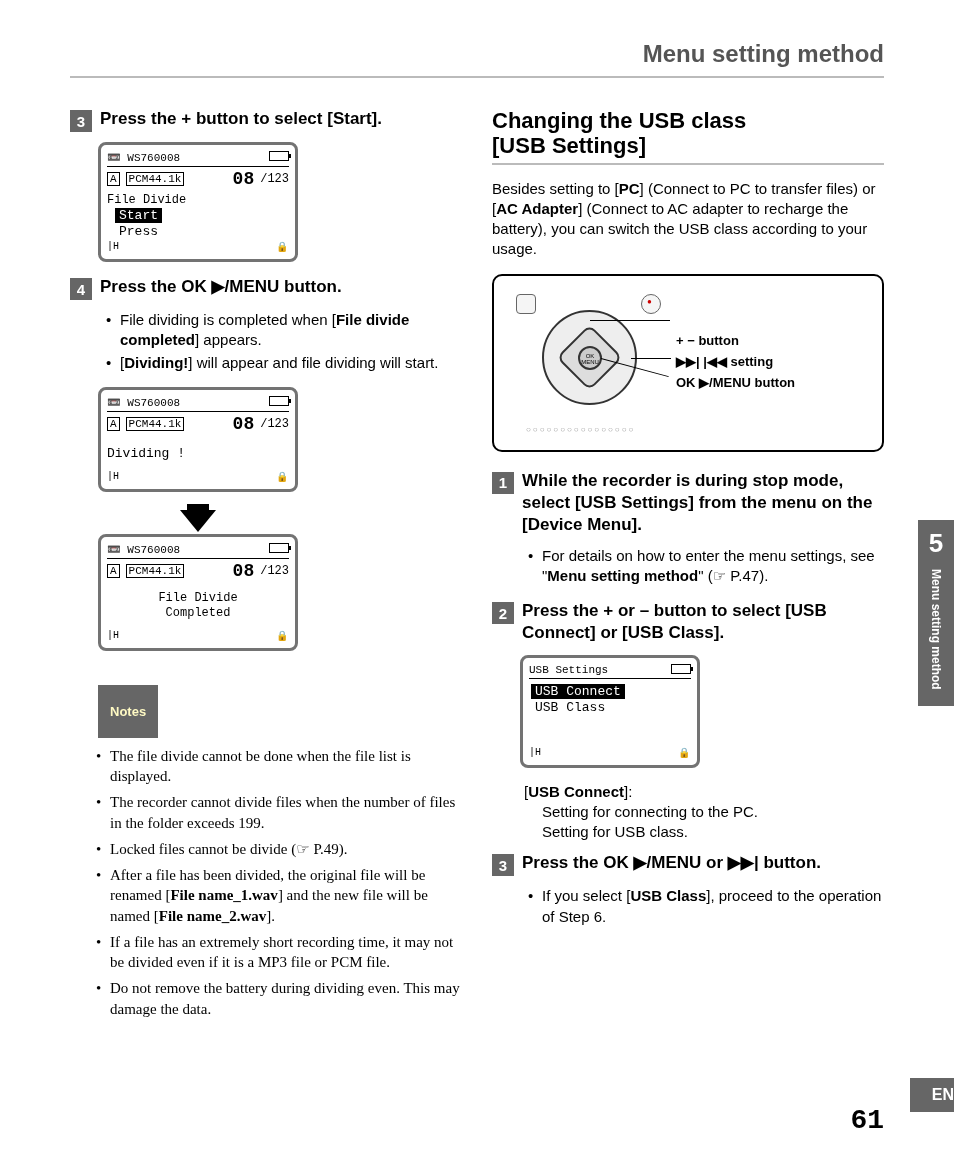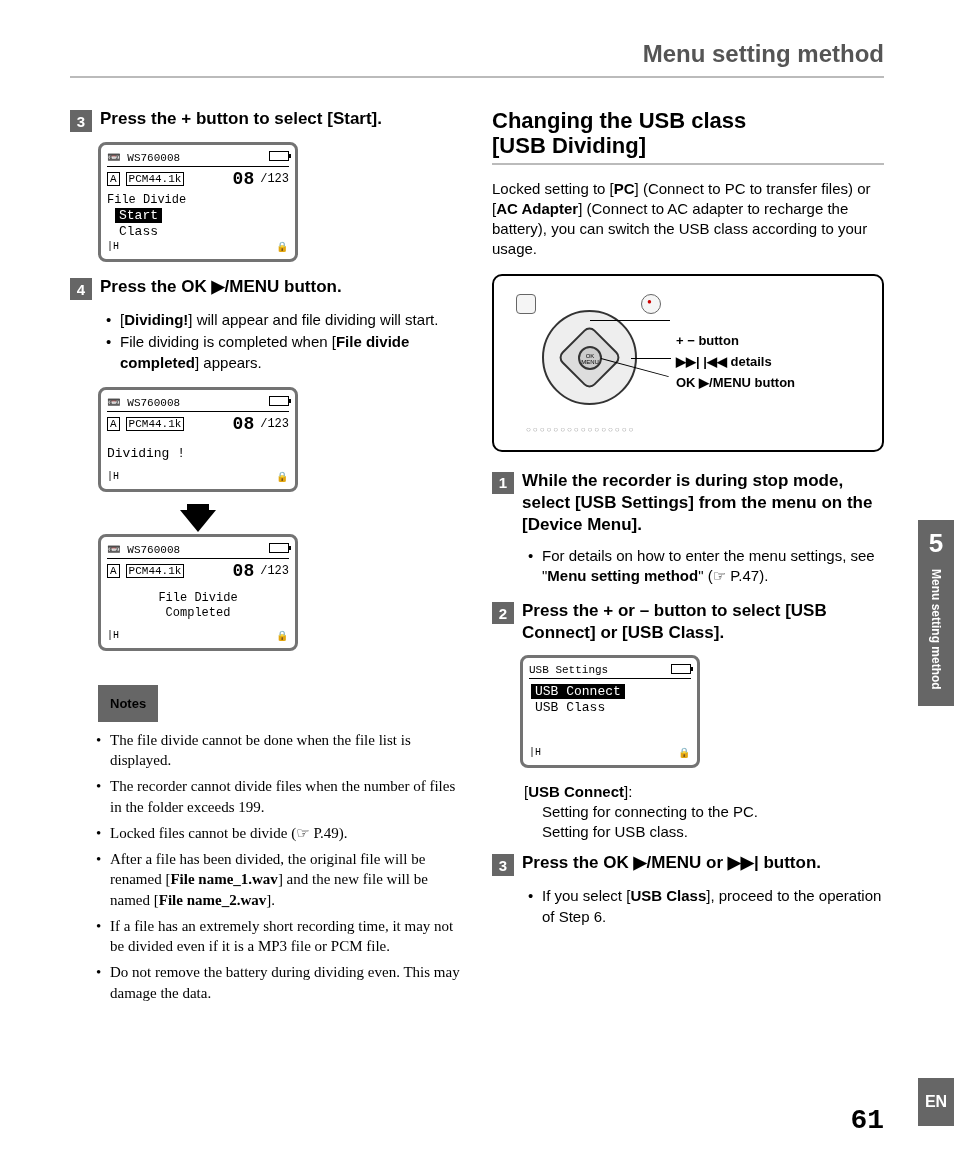--- a/index.html
+++ b/index.html
@@ -127,24 +127,24 @@
     border-right: 18px solid transparent;
     border-top: 22px solid #000;
     margin: -6px 0 -6px 110px;
   }
   .arrow-stem {
     width: 22px; height: 12px; background:#000;
     margin: -2px 0 0 117px;
   }
   .notes-label {
     background: #666;
-    color: #000000;
+    color: #fef9c3;
     font-weight: bold;
     font-size: 13px;
-    padding: 11px 12px;
+    padding: 19px 12px;
     display: inline-block;
     margin: 20px 0 8px 28px;
   }
   .notes-list {
     padding-left: 40px;
     padding-right: 0;
     font-family: Liberation Serif, serif;
   }
   .notes-list li {
     font-size: 15px;
@@ -262,27 +262,27 @@
   .side-tab .num { font-size: 26px; font-weight: bold; }
   .side-tab .txt {
     writing-mode: vertical-rl;
     font-size: 12px;
     font-weight: bold;
     margin: 10px auto 0 auto;
   }
   .lang-tab {
     position: absolute;
     right: 0; top: 1078px;
-    width: 36px;
+    width: 44px;
     background: #666;
     color: #fff;
-    text-align: center;
+    text-align: right;
     font-weight: bold;
     font-size: 16px;
-    padding: 15px 0;
+    padding: 8px 0;
   }
   .page-num {
     position: absolute;
     right: 70px;
     bottom: 22px;
     font-size: 28px;
     font-weight: bold;
     font-family: Liberation Mono, monospace;
   }
 </style>
@@ -309,36 +309,36 @@
           <span class="batt"></span>
         </div>
       <div class="scr-row2">
           <span style="border:1px solid #000;padding:0 2px;">A</span>
           <span class="pcm">PCM44.1k</span>
           <span class="count">08</span>
           <span class="total"><span>/</span><span>123</span></span>
         </div>
       <div class="scr-title">File Divide</div>
       <div><span class="scr-sel">Start</span></div>
-      <div><span class="scr-unsel">Class</span></div>
+      <div><span class="scr-unsel">Press</span></div>
       <div class="scr-foot">
           <span>|H</span>
           <span>🔒</span>
         </div>
     </div>
 
     <div class="step">
       <div class="step-num">4</div>
       <div class="step-text">
         <span>Press the </span><b>OK ▶/MENU</b><span> button.</span>
       </div>
     </div>
     <ul class="bullets">
+      <li><span>File dividing is completed when [</span><b>File divide completed</b><span>] appears.</span></li>
       <li><span>[</span><b>Dividing!</b><span>] will appear and file dividing will start.</span></li>
-      <li><span>File dividing is completed when [</span><b>File divide completed</b><span>] appears.</span></li>
     </ul>
 
     <div class="screen">
       <div class="scr-top">
           <span>📼 <span>WS760008</span></span>
           <span class="batt"></span>
         </div>
       <div class="scr-row2">
           <span style="border:1px solid #000;padding:0 2px;">A</span>
           <span class="pcm">PCM44.1k</span>
@@ -378,43 +378,43 @@
       <li>Locked files cannot be divide (☞ P.49).</li>
       <li><span>After a file has been divided, the original file will be renamed [</span><b>File name_1.wav</b><span>] and the new file will be named [</span><b>File name_2.wav</b><span>].</span></li>
       <li>If a file has an extremely short recording time, it may not be divided even if it is a MP3 file or PCM file.</li>
       <li>Do not remove the battery during dividing even. This may damage the data.</li>
     </ul>
   </div>
 
   <div class="col">
     <div class="section-title">
       <span>Changing the USB class</span><br>
-      <span>[USB Dividing]</span>
+      <span>[USB Settings]</span>
     </div>
     <div class="section-rule"></div>
 
     <div class="intro">
-      <span>Locked setting to [</span><b>PC</b><span>] (Connect to PC to transfer files) or [</span><b>AC Adapter</b><span>] (Connect to AC adapter to recharge the battery), you can switch the USB class according to your usage.</span>
+      <span>Besides setting to [</span><b>PC</b><span>] (Connect to PC to transfer files) or [</span><b>AC Adapter</b><span>] (Connect to AC adapter to recharge the battery), you can switch the USB class according to your usage.</span>
     </div>
 
     <div class="device-box">
       <div class="device-img">
         <div class="sidebtn tl"></div>
         <div class="sidebtn tr"></div>
         <div class="pad-outer"></div>
         <div class="pad-inner"></div>
         <div class="pad-center">OK<br>MENU</div>
         <div class="lead-line" style="left:84px;top:32px;width:80px;"></div>
         <div class="lead-line" style="left:125px;top:70px;width:40px;"></div>
         <div class="lead-line" style="left:95px;top:70px;width:70px;transform:rotate(15deg);transform-origin:left;"></div>
         <div class="dots">○○○○○○○○○○○○○○○○</div>
       </div>
       <div class="device-labels">
         <div>+ − button</div>
-        <div>▶▶| |◀◀ details</div>
+        <div>▶▶| |◀◀ setting</div>
         <div>OK ▶/MENU button</div>
       </div>
     </div>
 
     <div class="step">
       <div class="step-num">1</div>
       <div class="step-text">
         <span>While the recorder is during stop mode, select [</span><span style="font-family:Arial;font-weight:900">USB Settings</span><span>] from the menu on the [</span><span style="font-family:Arial;font-weight:900">Device Menu</span><span>].</span>
       </div>
     </div>

